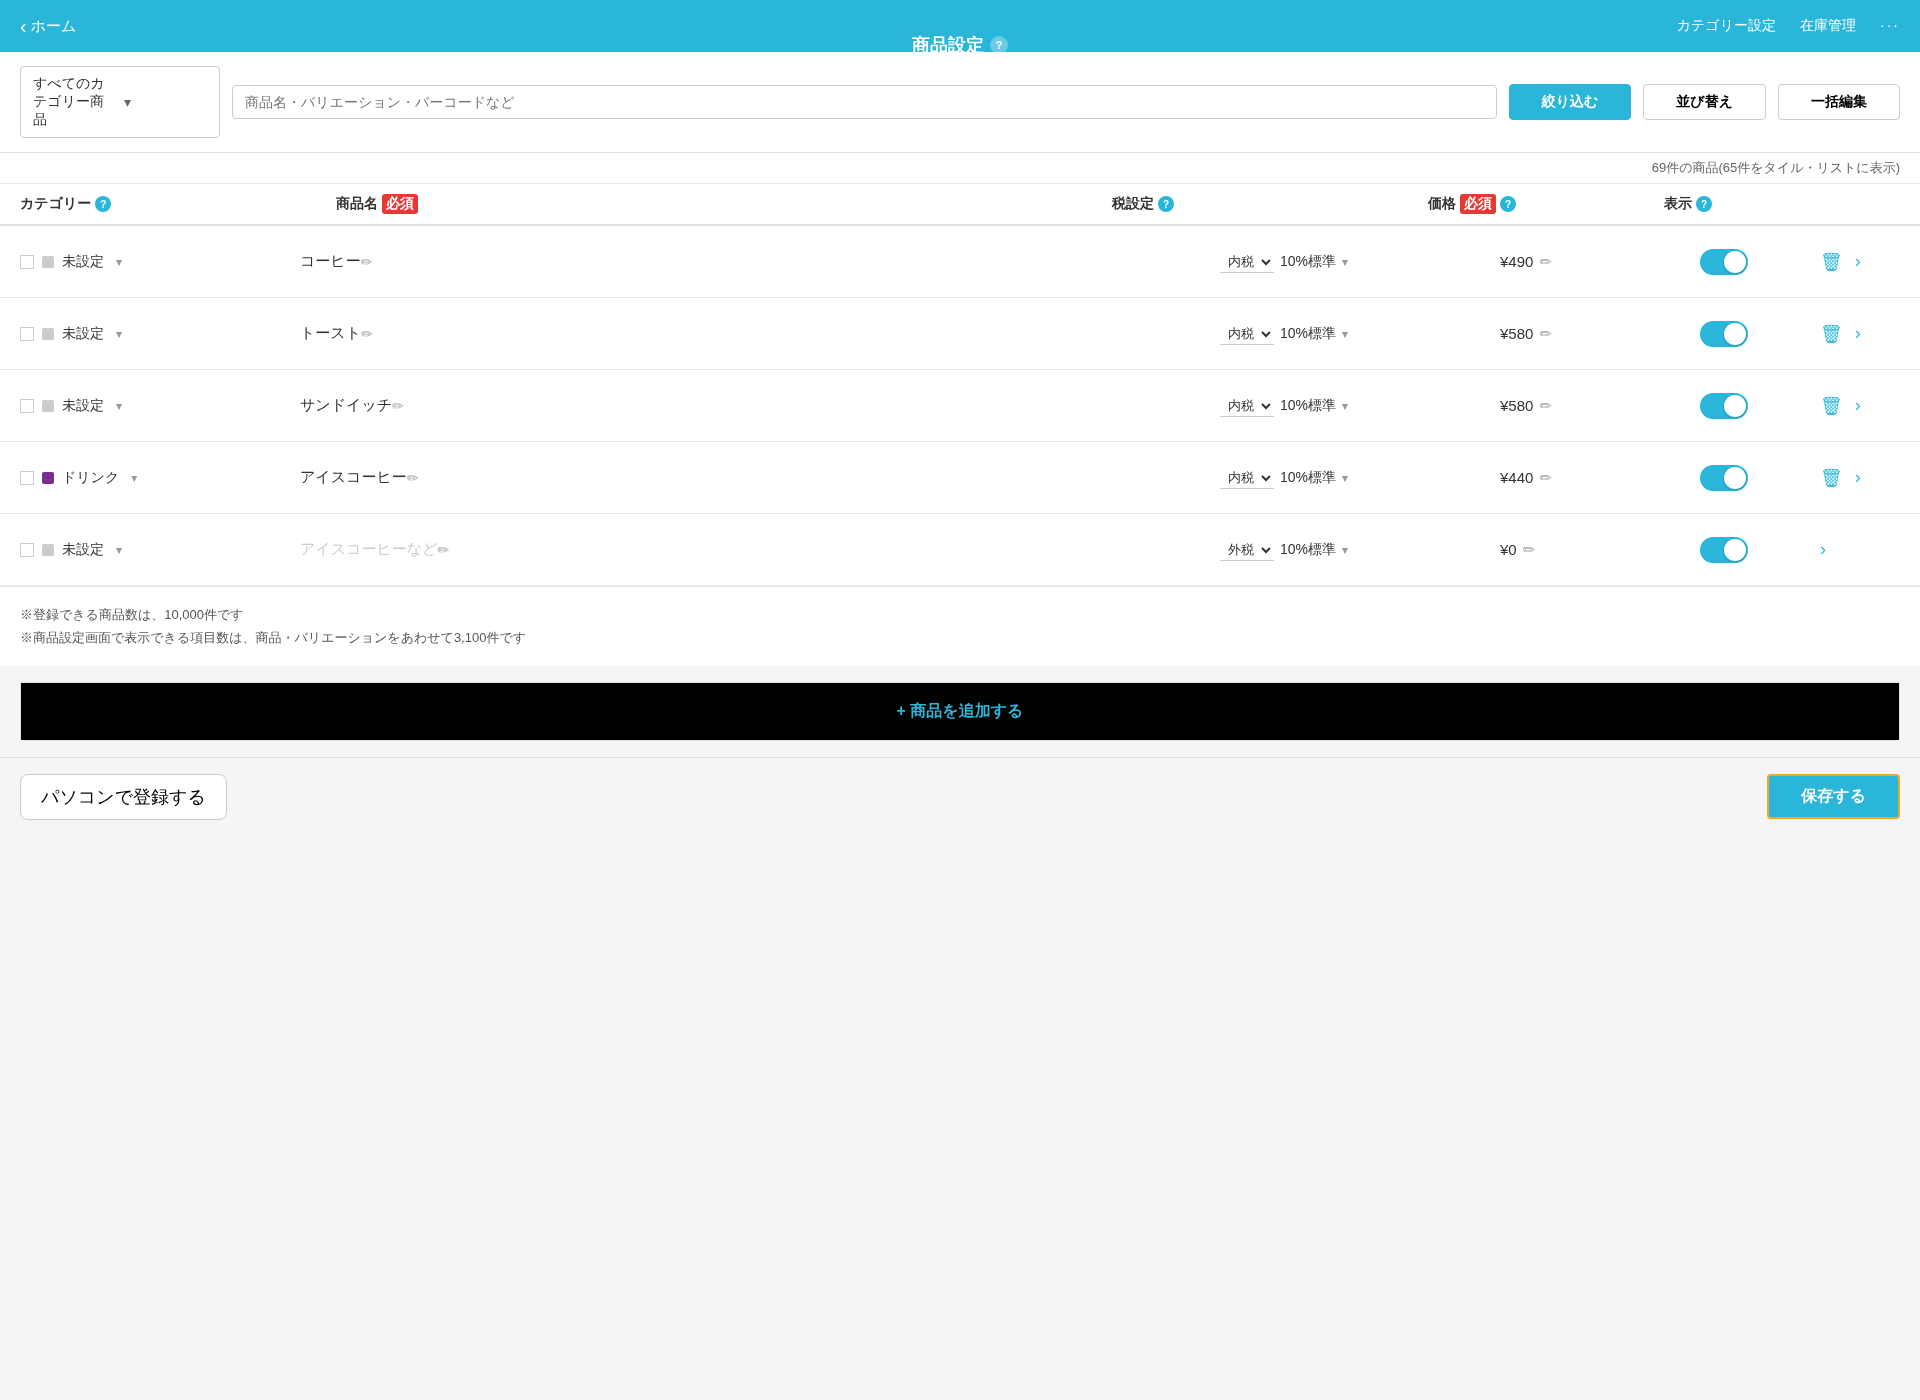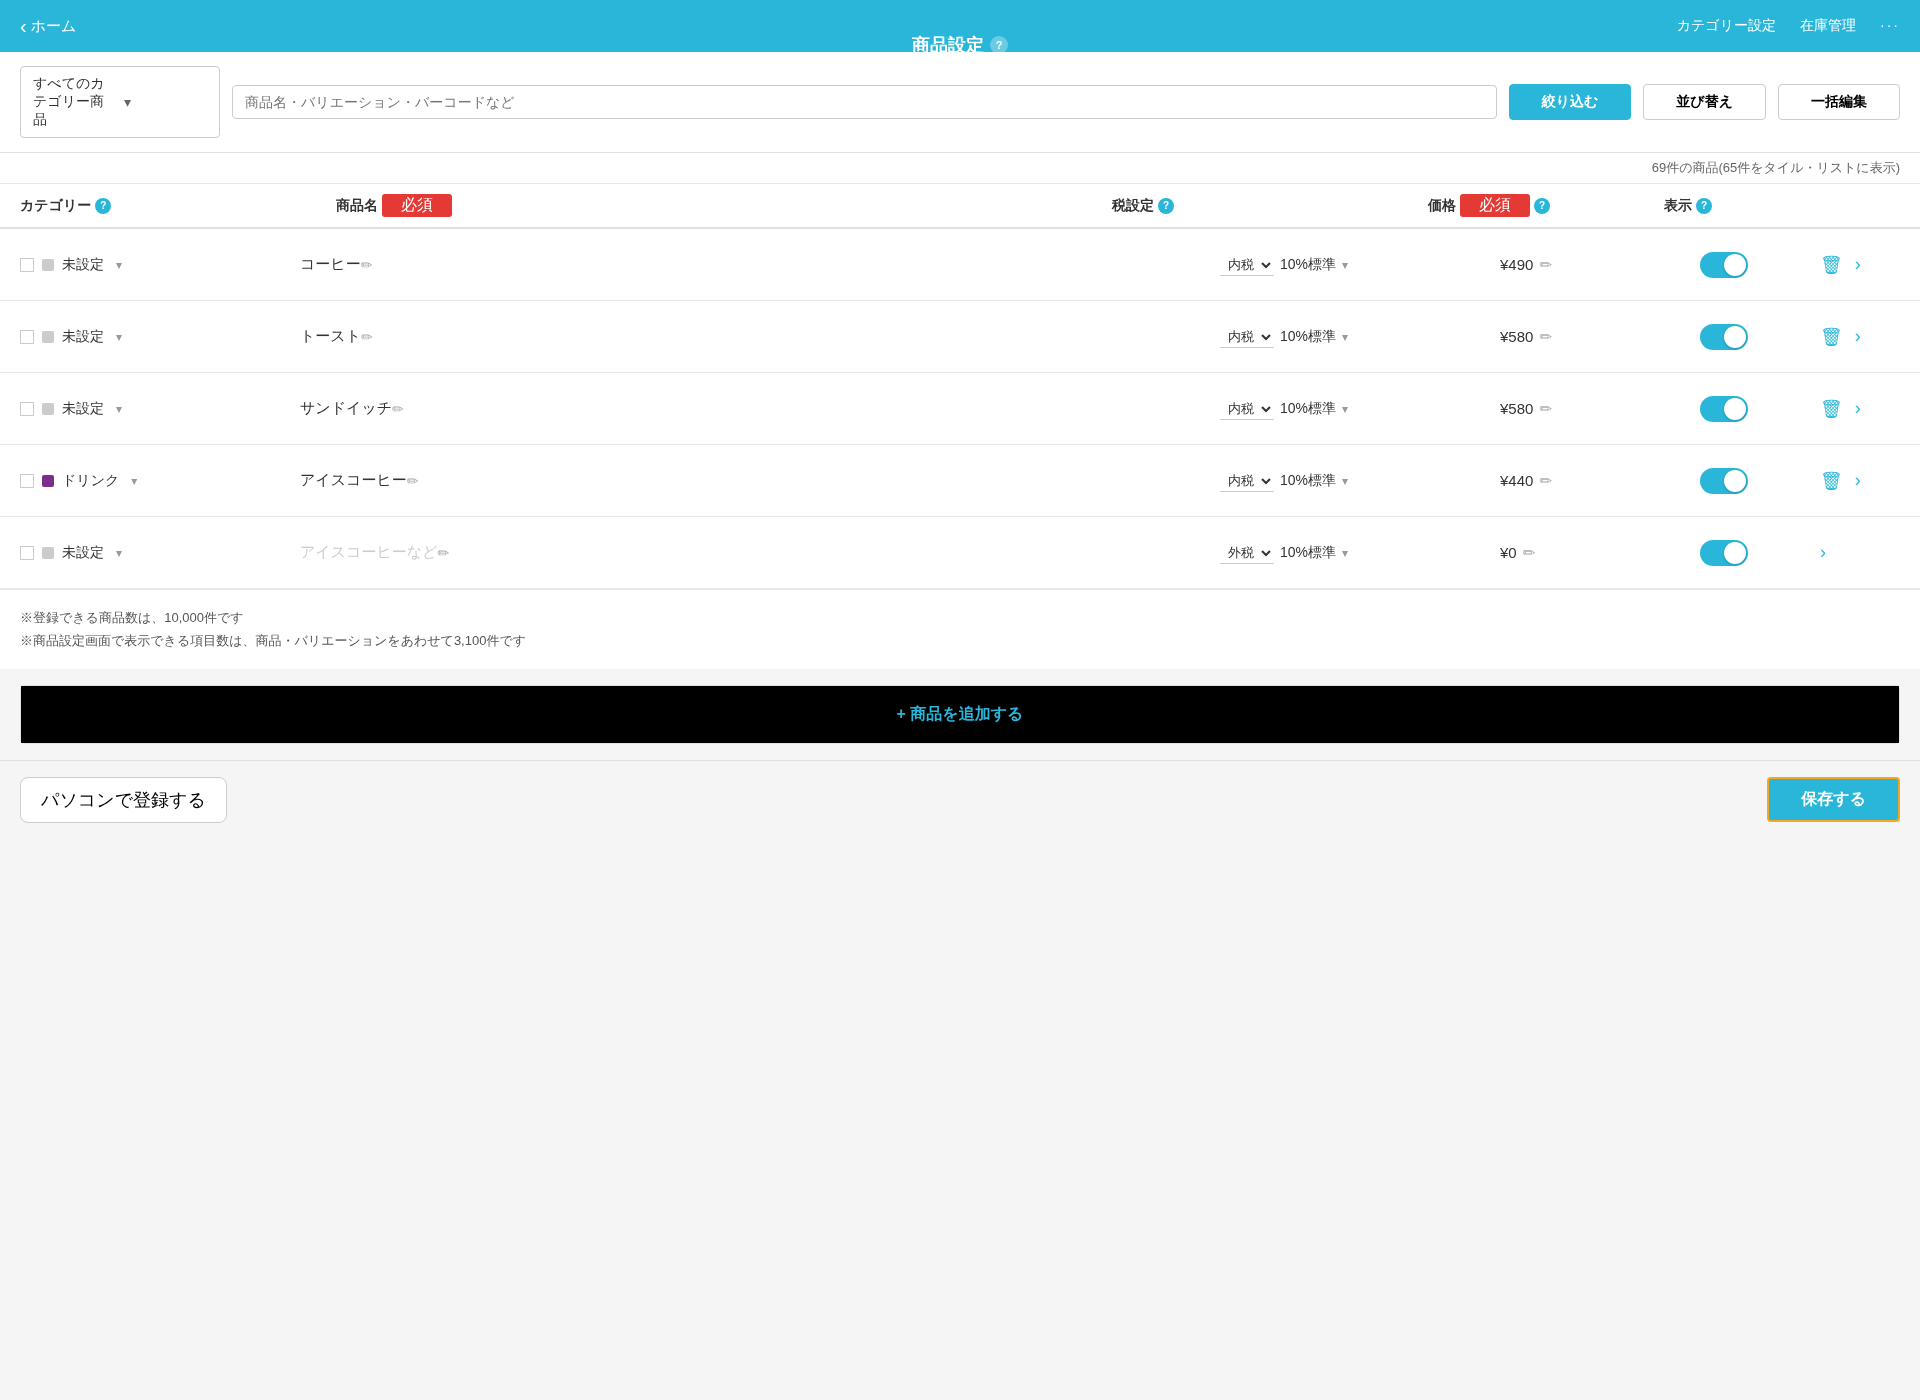--- a/index.html
+++ b/index.html
@@ -137,24 +137,24 @@
       display: inline-flex;
       align-items: center;
       justify-content: center;
       color: white;
       font-size: 10px;
       cursor: pointer;
     }
     .required-badge {
       background: #e53935;
       color: white;
-      font-size: 16px;
-      padding: 1px 19px;
+      font-size: 14px;
+      padding: 1px 4px;
       border-radius: 3px;
-      font-weight: normal;
+      font-weight: bold;
     }
 
     
     .product-row {
       display: grid;
       grid-template-columns: 280px 1fr 280px 200px 120px 80px;
       padding: 16px 20px;
       border-bottom: 1px solid #e8e8e8;
       align-items: center;
       min-height: 72px;

